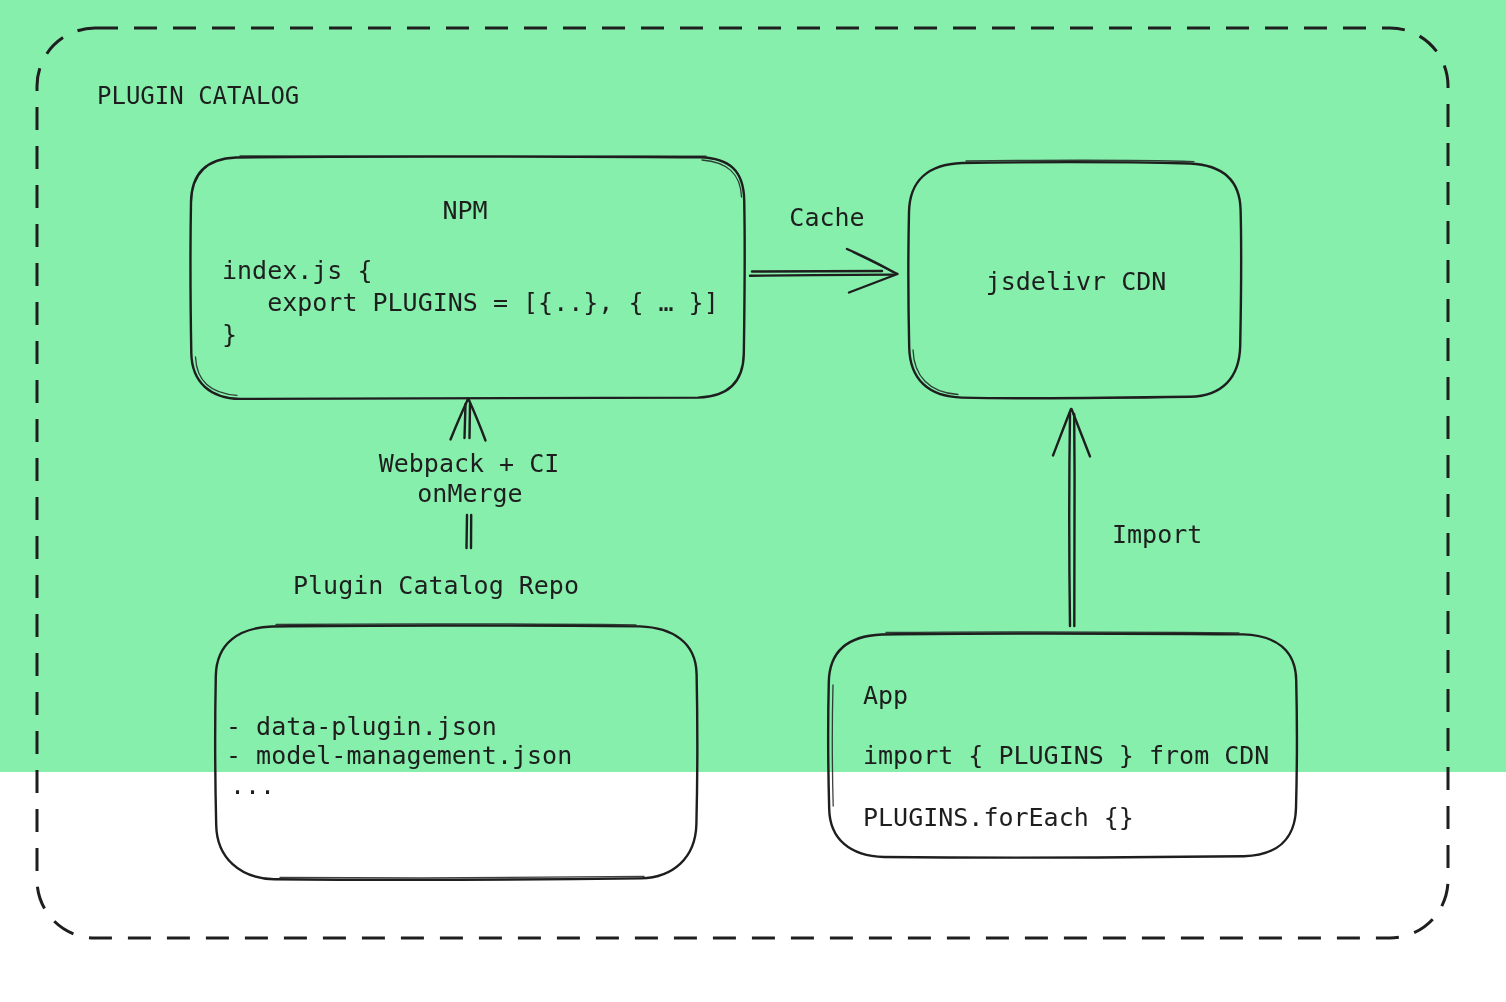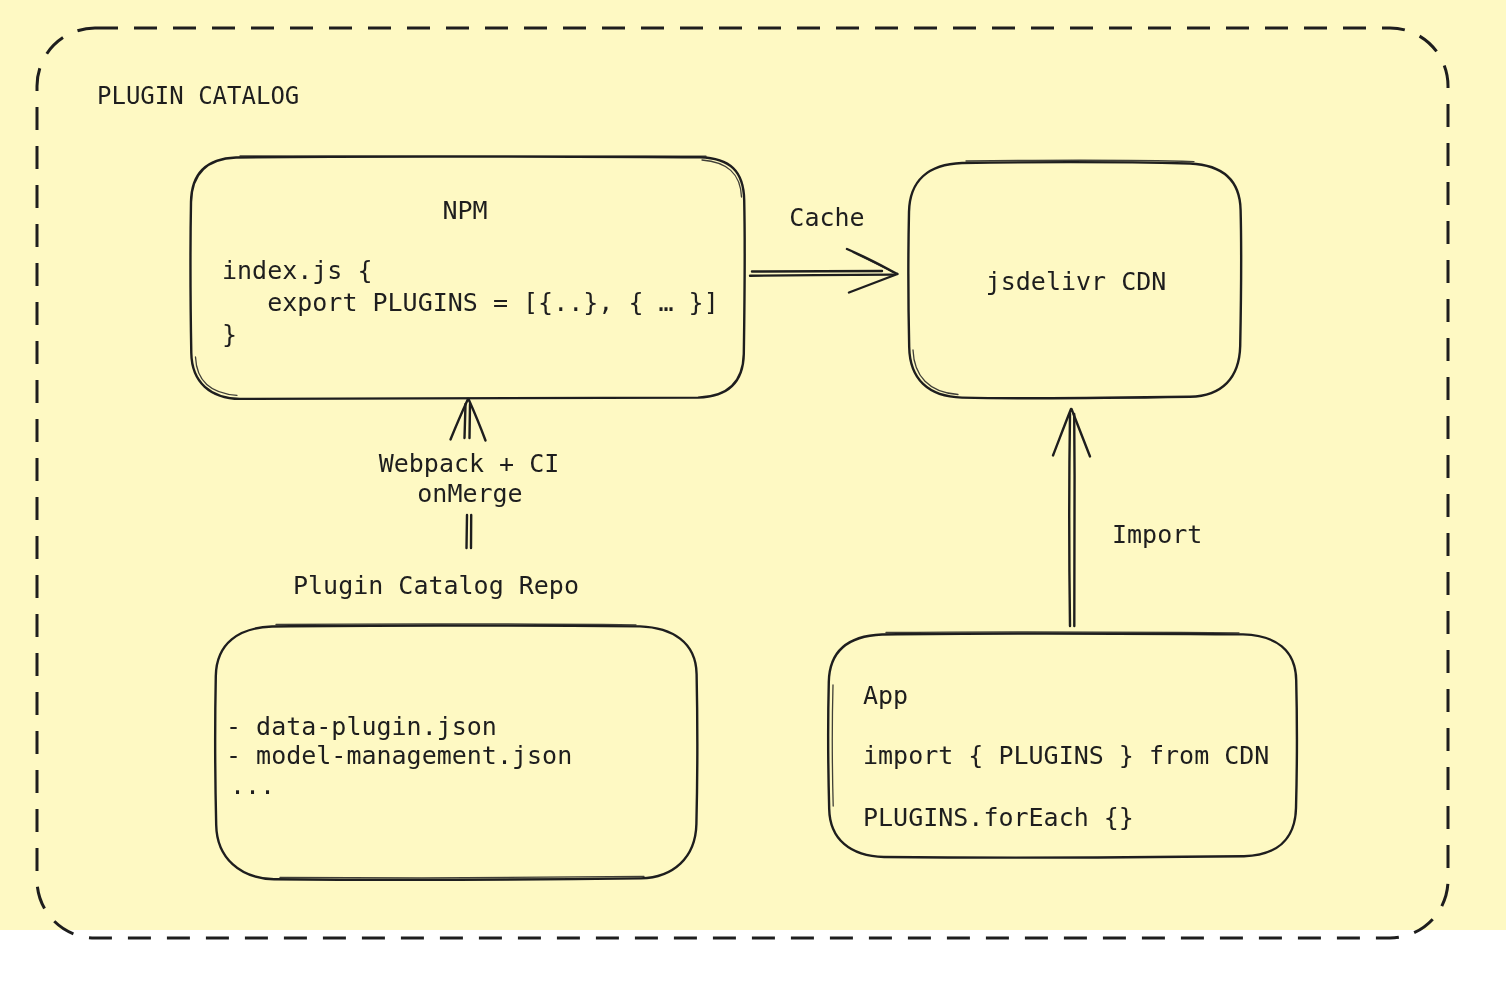--- a/index.html
+++ b/index.html
@@ -6,22 +6,22 @@
     margin: 0;
     padding: 0;
     background: #ffffff;
     width: 1506px;
     height: 1002px;
     overflow: hidden;
   }
   .stage {
     position: relative;
     width: 1506px;
-    height: 930px;
-    background: #fef9c3;
+    height: 772px;
+    background: #86efac;
   }
   svg {
     display: block;
   }
   svg text {
     font-family: "DejaVu Sans Mono", "Liberation Mono", monospace;
     fill: #1e1e1e;
     white-space: pre;
   }
   .t24 { font-size: 24px; }

